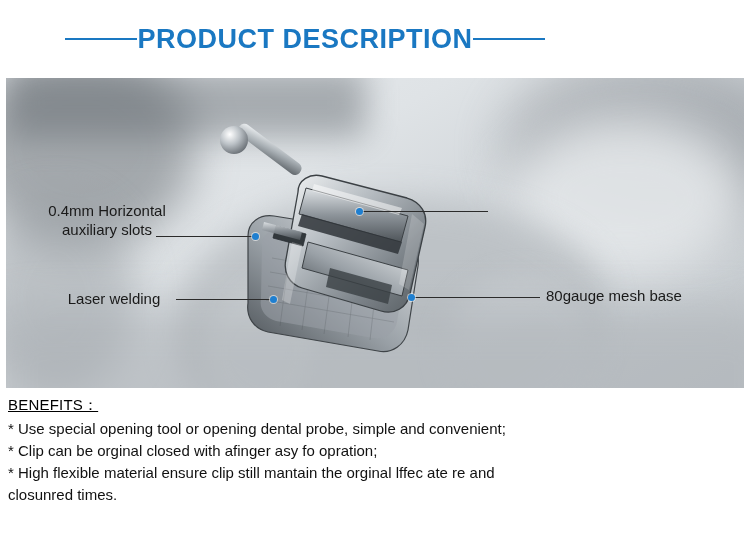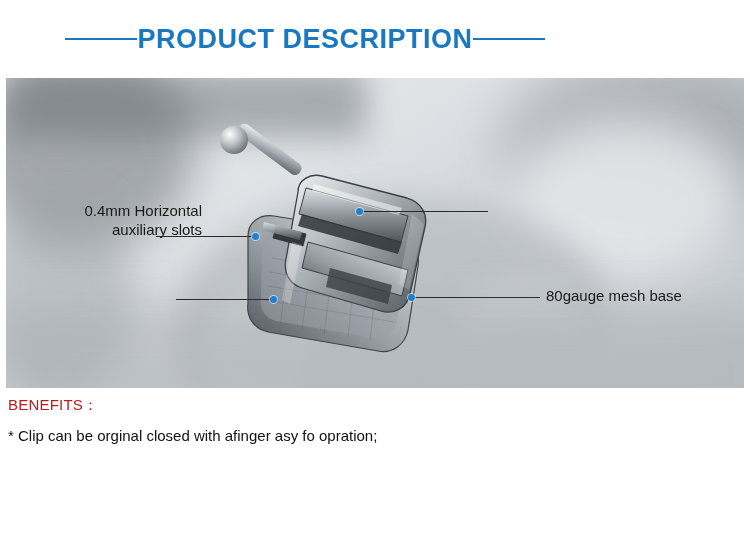--- a/index.html
+++ b/index.html
@@ -168,21 +168,21 @@
   .bracket svg { display: block; }
 
   
   .callout {
     position: absolute;
     font-size: 15px;
     color: #1a1a1a;
     line-height: 1.25;
     white-space: pre-line;
   }
-  .callout.left  { text-align: right; }
+  .callout.left  { text-align: center; }
   .callout.right { text-align: left; }
 
   .leader {
     position: absolute;
     height: 1px;
     background: #2b2b2b;
   }
   .dot {
     position: absolute;
     width: 7px;
@@ -194,23 +194,24 @@
 
   
   .benefits {
     position: absolute;
     left: 8px;
     top: 396px;
     width: 736px;
   }
   .benefits-title {
     font-size: 15px;
-    color: #b91c1c;
-    margin-bottom: 10px;
+    color: #000000;
+    margin-bottom: 3px;
     letter-spacing: 0.2px;
+    text-decoration: underline;
   }
   .benefit-line {
     font-size: 15px;
     color: #111111;
     line-height: 1.47;
     white-space: pre-line;
   }
 </style>
 </head>
 <body>
@@ -300,29 +301,33 @@
         <path d="M90 124 L100 127 L88 186 L80 182 Z" fill="#ffffff" opacity="0.25"></path>
         <path d="M210 96 L222 106 L207 172 L197 166 Z" fill="#ffffff" opacity="0.18"></path>
       </svg>
     </div>
 
     <div class="callout left" style="left:6px; top:124px; width:190px;">0.4mm Horizontal
 auxiliary slots</div>
     <div class="leader" style="left:150px; top:158px; width:96px;"></div>
     <div class="dot" style="left:246px; top:155px;"></div>
 
+    <div class="callout left" style="left:28px; top:212px; width:160px;">Laser welding</div>
     <div class="leader" style="left:170px; top:221px; width:96px;"></div>
     <div class="dot" style="left:264px; top:218px;"></div>
 
     <div class="leader" style="left:356px; top:133px; width:126px;"></div>
     <div class="dot" style="left:350px; top:130px;"></div>
 
     <div class="callout right" style="left:540px; top:209px; width:210px;">80gauge mesh base</div>
     <div class="leader" style="left:408px; top:219px; width:126px;"></div>
     <div class="dot" style="left:402px; top:216px;"></div>
   </div>
 
   <div class="benefits">
     <div class="benefits-title">BENEFITS：</div>
+    <div class="benefit-line">* Use special opening tool or opening dental probe, simple and convenient;</div>
     <div class="benefit-line">* Clip can be orginal closed with afinger asy fo opration;</div>
+    <div class="benefit-line">* High flexible material ensure clip still mantain the orginal lffec ate re and
+   closunred times.</div>
   </div>
 
 </div>
 
 </body></html>

